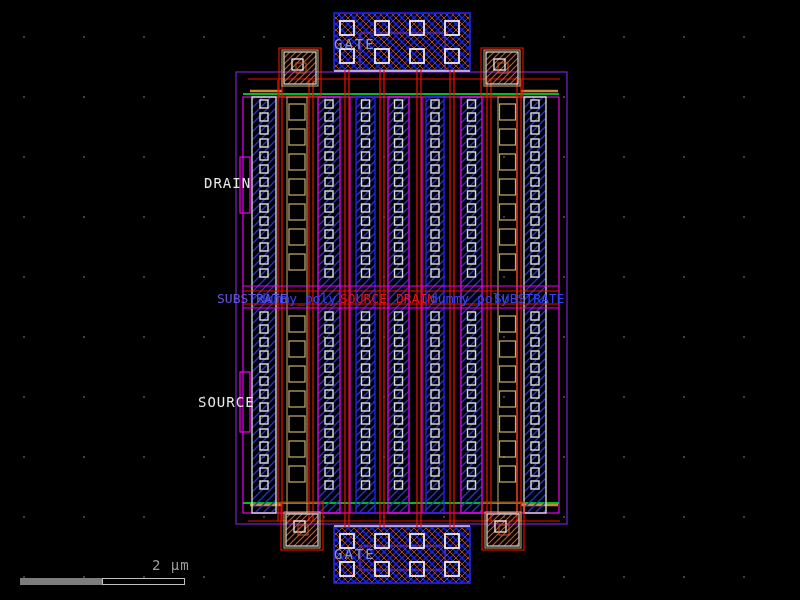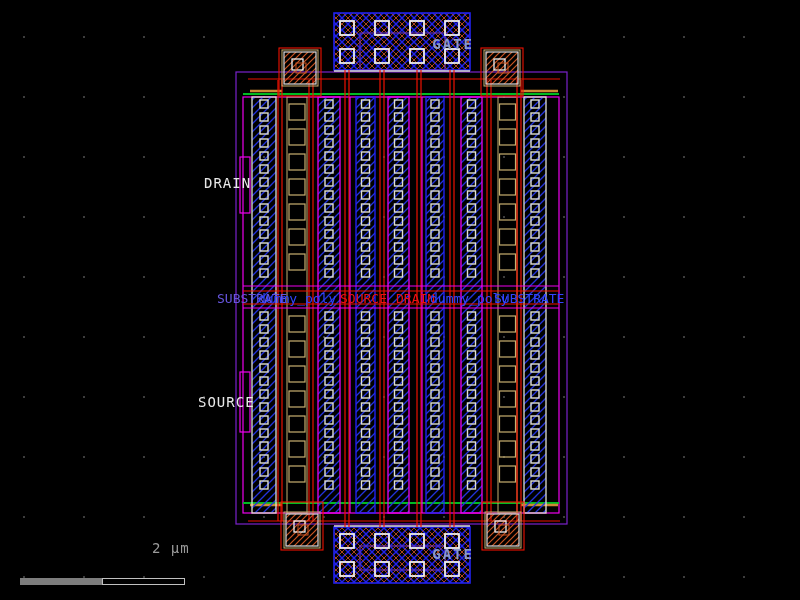--- a/index.html
+++ b/index.html
@@ -5,21 +5,21 @@
   html,body{margin:0;padding:0;background:#000;}
   #screen{
     position:relative;width:800px;height:600px;background:#000;overflow:hidden;
     font-family:"DejaVu Sans Mono","Liberation Mono",monospace;
     background-image:radial-gradient(circle,#3d3d3d 1px,transparent 1.2px);
     background-size:60px 60px;background-position:54px 7px;
   }
   #layout-svg{position:absolute;left:0;top:0;}
   .txt{position:absolute;white-space:pre;line-height:1;}
   .lbl-side{color:#e8e8e8;font-size:14px;letter-spacing:1px;}
-  .lbl-gate{color:#8899cc;font-size:14px;letter-spacing:2px;text-align:right;width:140px;font-weight:bold;}
+  .lbl-gate{color:#8899cc;font-size:14px;letter-spacing:2px;text-align:left;width:140px;}
   .net-lbl{position:absolute;font-size:13px;letter-spacing:0px;}
   .scale-text{color:#9a9a9a;font-size:14px;letter-spacing:1px;}
   .scalebar-fill{position:absolute;background:#7d7d7d;}
   .scalebar-outline{position:absolute;border:1px solid #c0c0c0;box-sizing:border-box;background:transparent;}
 </style>
 </head>
 <body>
 
 <div id="screen">
   <svg id="layout-svg" width="800" height="600">
@@ -415,16 +415,16 @@
 
   <div id="net-labels">
       <span class="net-lbl" style="left: 217px; top: 291px; color: rgb(102, 85, 221);">SUBSTRATE</span>
       <span class="net-lbl" style="left: 258px; top: 291px; color: rgb(51, 68, 255);">dummy_poly</span>
       <span class="net-lbl" style="left: 340px; top: 291px; color: rgb(238, 17, 17);">SOURCE</span>
       <span class="net-lbl" style="left: 396px; top: 291px; color: rgb(238, 17, 17);">DRAIN</span>
       <span class="net-lbl" style="left: 430px; top: 291px; color: rgb(51, 68, 255);">dummy_poly</span>
       <span class="net-lbl" style="left: 494px; top: 291px; color: rgb(51, 68, 255);">SUBSTRATE</span>
     </div>
 
-  <div class="txt scale-text" id="scale-label" style="left: 152px; top: 541px;">2 μm</div>
+  <div class="txt scale-text" id="scale-label" style="left: 152px; top: 558px;">2 μm</div>
   <div class="scalebar-fill" id="scale-fill" style="left: 20px; top: 578px; width: 82px; height: 7px;"></div>
   <div class="scalebar-outline" id="scale-outline" style="left: 102px; top: 578px; width: 83px; height: 7px;"></div>
 </div>
 
 </body></html>

